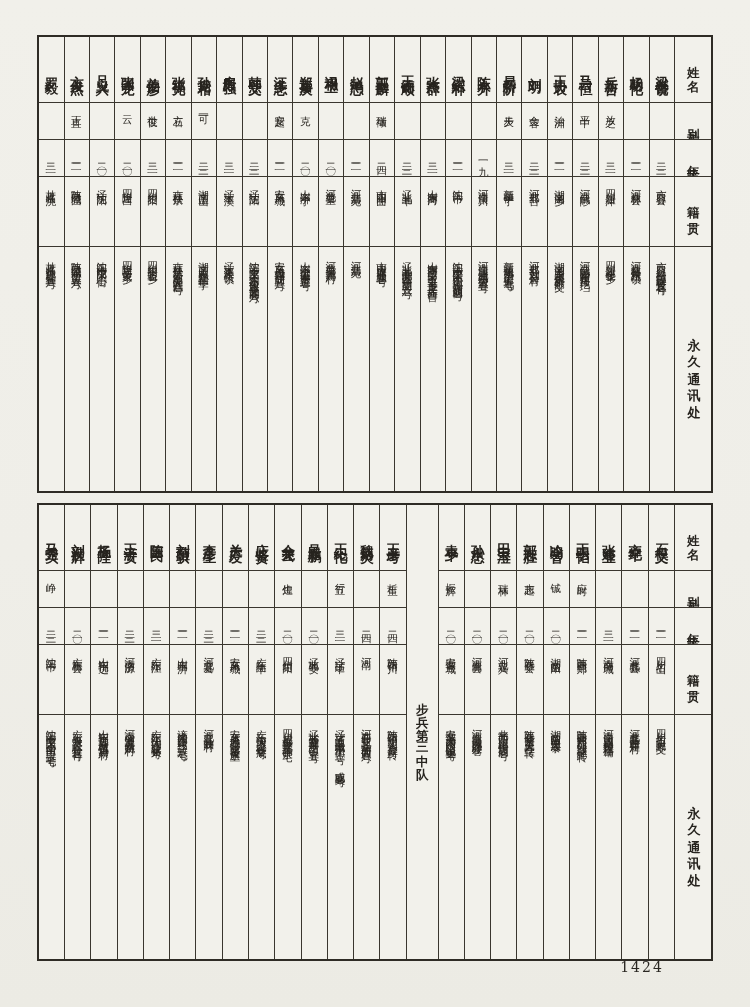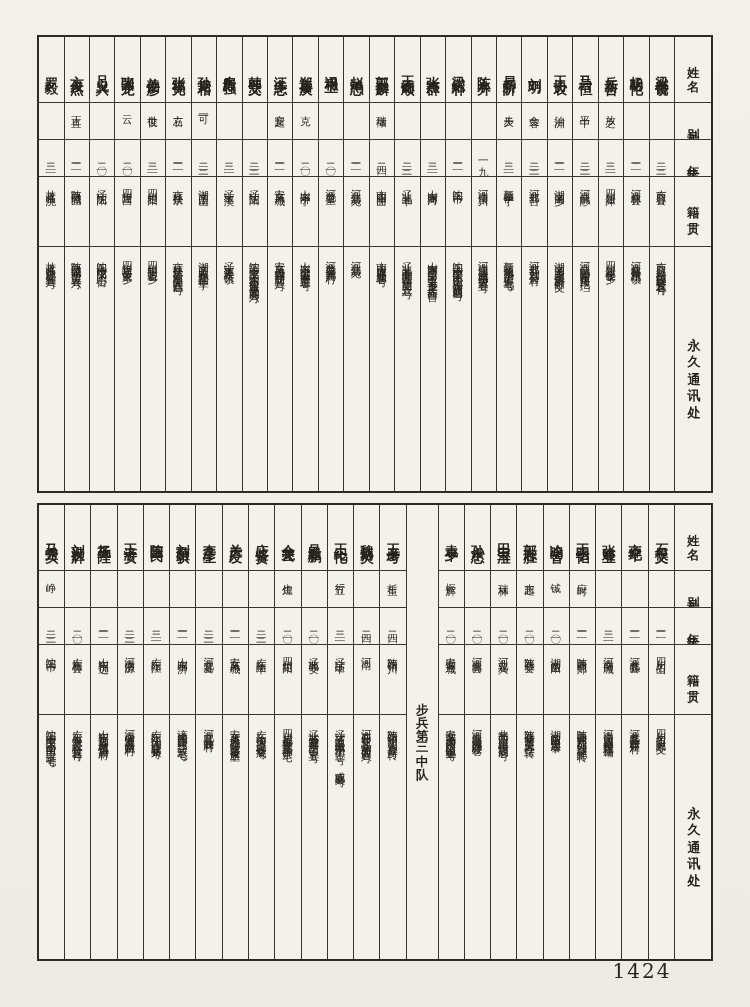--- a/index.html
+++ b/index.html
@@ -50,21 +50,21 @@
   .header-cell{justify-content:center;padding-top:0;font-weight:700;font-size:12.5px;}
   .header-cell.cell-name{letter-spacing:14px;}
   .header-cell.cell-alias,.header-cell.cell-age{letter-spacing:3px;}
   .header-cell.cell-native{letter-spacing:16px;}
   .header-addr{letter-spacing:17px;font-size:13px;}
   .unit-cell{flex:1 1 auto;border-bottom:none;justify-content:center;padding-top:0;
     font-size:12.5px;font-weight:700;letter-spacing:13px;}
   .page-number{
     position:absolute;left:612px;top:959px;width:60px;
     font-family:"DejaVu Serif",serif;
-    font-size:20px;color:#2a2archive722;color:#2a2722;text-align:center;
+    font-size:14px;color:#2a2archive722;color:#2a2722;text-align:center;
     letter-spacing:2px;
   }
 </style>
 </head>
 <body>
 
 <div class="page">
   <div class="register-table table-upper">
       <div class="col header-col">
         <div class="cell cell-name header-cell">姓名</div>

